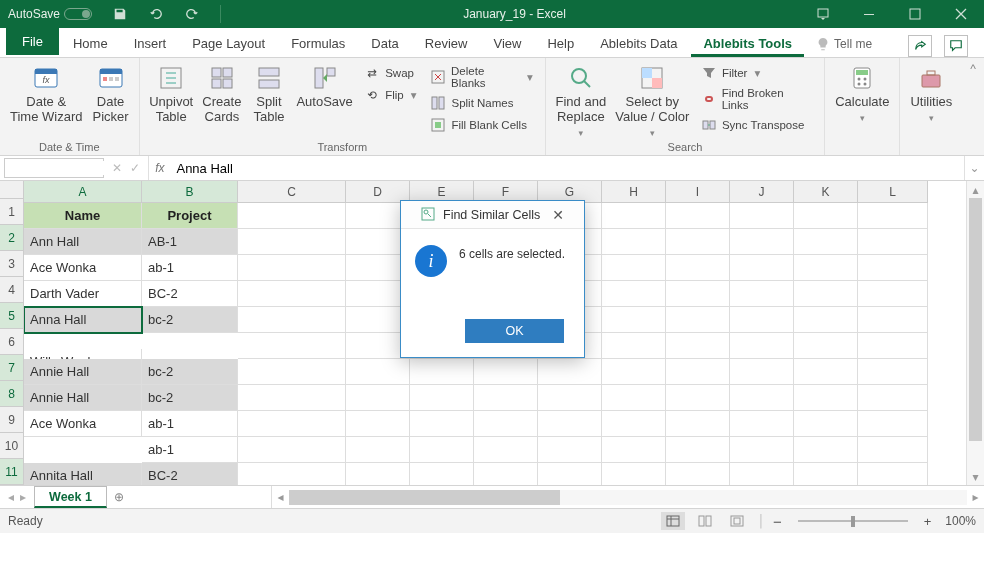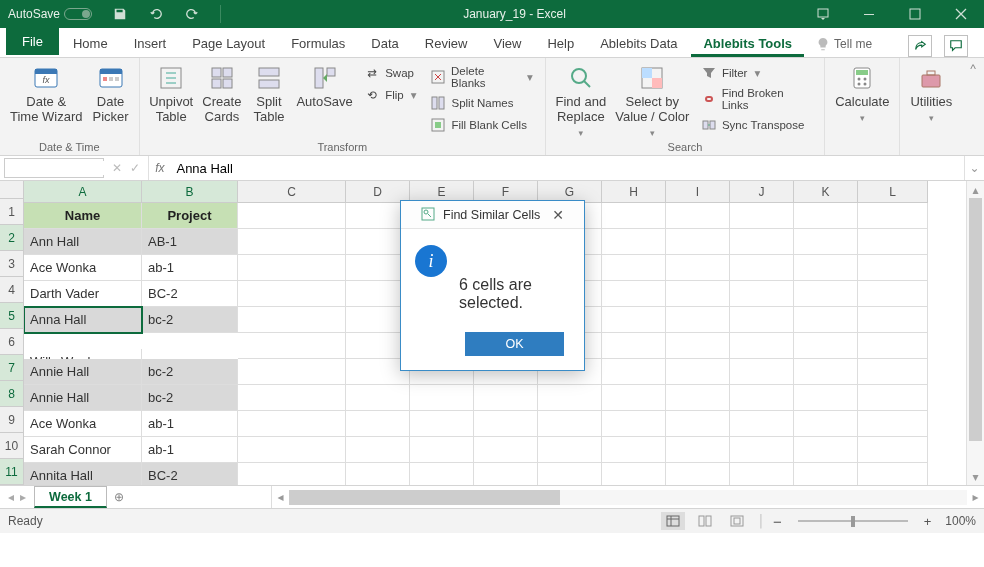--- a/index.html
+++ b/index.html
@@ -88,21 +88,21 @@
 .zoom-slider .tick { position: absolute; left: 50%; top: -3px; width: 1px; height: 8px; background: #999; }
 .zoom-slider .handle { position: absolute; left: 50%; top: -4px; width: 4px; height: 11px; background: #999; transform: translateX(-50%); }
 
 
 .dialog { position: absolute; left: 400px; top: 200px; width: 185px; background: #fff; border: 1px solid #3a8cc7; box-shadow: 0 4px 18px rgba(0,0,0,.25); z-index: 100; }
 .dialog-title { background: #fdfdfd; border-bottom: 1px solid #e5e5e5; height: 28px; display: flex; align-items: center; padding: 0 20px; font-size: 12.5px; color: #333; }
 .dialog-title .dicon { width: 16px; height: 16px; margin-right: 6px; display: flex; }
 .dialog-title .close { margin-left: auto; cursor: pointer; font-size: 14px; color: #555; }
 .dialog-body { padding: 16px 14px 10px; display: flex; gap: 12px; align-items: flex-start; min-height: 80px; }
 .info-icon { width: 32px; height: 32px; border-radius: 50%; background: #1976d2; color: #fff; display: flex; align-items: center; justify-content: center; font-family: Georgia, serif; font-style: italic; font-size: 18px; flex-shrink: 0; }
-.dialog-body .msg { font-size: 16px; color: #333; padding-top: 2px; margin-top: 29px; }
+.dialog-body .msg { font-size: 12px; color: #333; padding-top: 2px; }
 .dialog-foot { padding: 10px 12px 14px; display: flex; justify-content: center; margin-left: 44px; }
 .dialog-foot button { background: #2f7dc0; color: #fff; border: none; padding: 5px 40px; font-size: 12.5px; cursor: pointer; }
 
 svg { display: block; }
 </style>
 </head>
 <body>
 
 <div class="titlebar">
   <div class="left-controls">
@@ -548,21 +548,20 @@
         <div class="cell" style="left: 214px; top: 208px; width: 108px; height: 26px;"></div>
         <div class="cell" style="left: 322px; top: 208px; width: 64px; height: 26px;"></div>
         <div class="cell" style="left: 386px; top: 208px; width: 64px; height: 26px;"></div>
         <div class="cell" style="left: 450px; top: 208px; width: 64px; height: 26px;"></div>
         <div class="cell" style="left: 514px; top: 208px; width: 64px; height: 26px;"></div>
         <div class="cell" style="left: 578px; top: 208px; width: 64px; height: 26px;"></div>
         <div class="cell" style="left: 642px; top: 208px; width: 64px; height: 26px;"></div>
         <div class="cell" style="left: 706px; top: 208px; width: 64px; height: 26px;"></div>
         <div class="cell" style="left: 770px; top: 208px; width: 64px; height: 26px;"></div>
         <div class="cell" style="left: 834px; top: 208px; width: 70px; height: 26px;"></div>
-        <div class="cell" style="left: 0px; top: 234px; width: 118px; height: 26px;">Sarah Connor</div>
         <div class="cell" style="left: 118px; top: 234px; width: 96px; height: 26px;">ab-1</div>
         <div class="cell" style="left: 214px; top: 234px; width: 108px; height: 26px;"></div>
         <div class="cell" style="left: 322px; top: 234px; width: 64px; height: 26px;"></div>
         <div class="cell" style="left: 386px; top: 234px; width: 64px; height: 26px;"></div>
         <div class="cell" style="left: 450px; top: 234px; width: 64px; height: 26px;"></div>
         <div class="cell" style="left: 514px; top: 234px; width: 64px; height: 26px;"></div>
         <div class="cell" style="left: 578px; top: 234px; width: 64px; height: 26px;"></div>
         <div class="cell" style="left: 642px; top: 234px; width: 64px; height: 26px;"></div>
         <div class="cell" style="left: 706px; top: 234px; width: 64px; height: 26px;"></div>
         <div class="cell" style="left: 770px; top: 234px; width: 64px; height: 26px;"></div>

